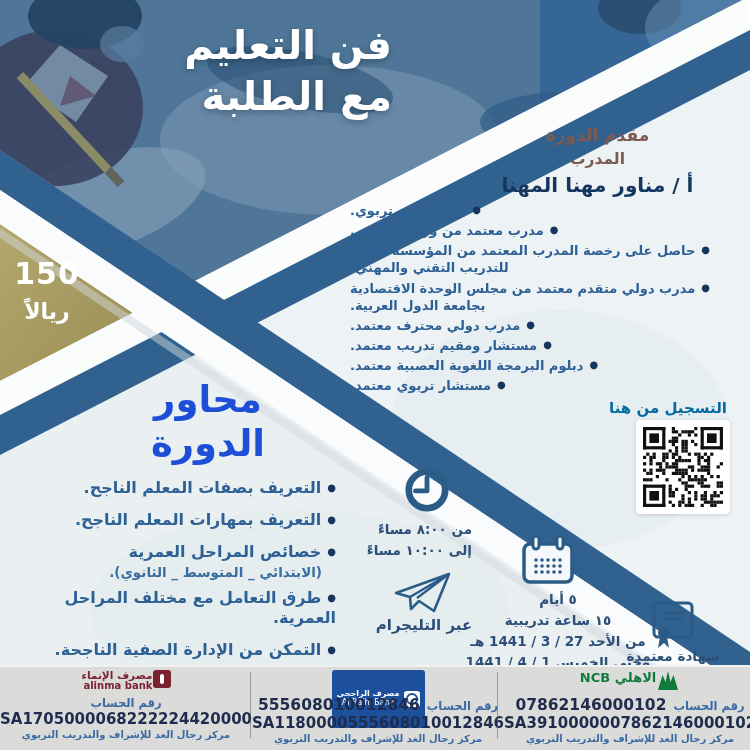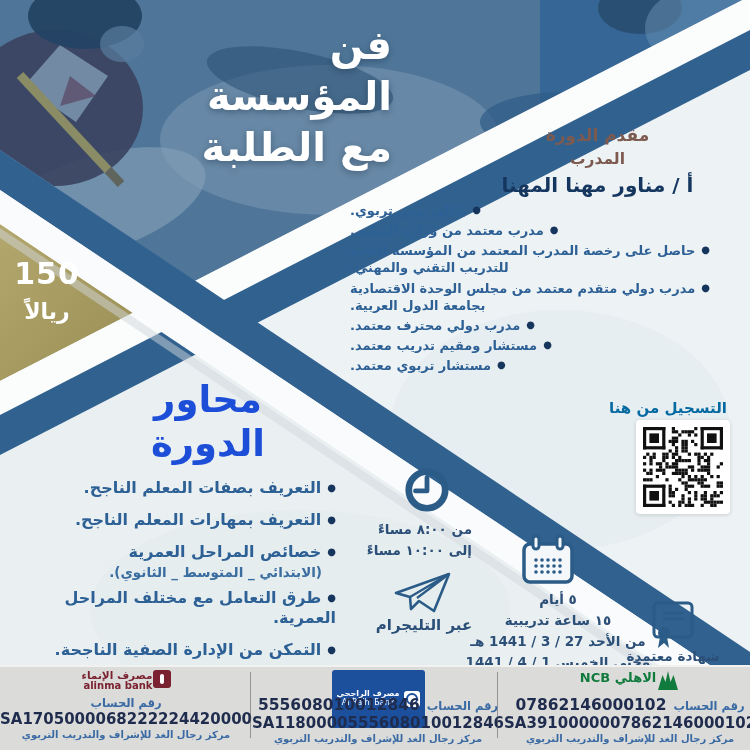--- a/index.html
+++ b/index.html
@@ -122,41 +122,42 @@
 
     <polygon points="0,381 750,-4 750,30 0,415" fill="#fbfcfc"></polygon>
     <polygon points="0,415 750,30 750,70 0,455" fill="#31628f"></polygon>
 
     <polygon points="0,150 750,652 750,692 0,190" fill="#31628f"></polygon>
     <polygon points="0,190 750,692 750,726 0,224" fill="#fafbfc"></polygon>
     <polygon points="0,228 750,730 750,740 0,238" fill="#cfd6da" opacity="0.5"></polygon>
   </svg>
 
   <div class="abs title">
-    <div>فن المؤسسة</div>
+    <div>فن التعليم</div>
     <div>مع الطلبة</div>
   </div>
 
   <div class="abs price">
     <div class="amount">150</div>
     <div class="cur">ريالاً</div>
   </div>
 
   <div class="abs presenter-head">
     <div class="sec">مقدم الدورة</div>
     <div class="role">المدرب</div>
     <div class="name">أ / مناور مهنا المهنا</div>
   </div>
   <ul class="abs qual">
     <li>بكالوريوس تربوي.</li>
     <li>مدرب معتمد من وزارة التعليم.</li>
     <li>حاصل على رخصة المدرب المعتمد من المؤسسة العامة للتدريب التقني والمهني.</li>
     <li>مدرب دولي متقدم معتمد من مجلس الوحدة الاقتصادية بجامعة الدول العربية.</li>
     <li>مدرب دولي محترف معتمد.</li>
     <li>مستشار ومقيم تدريب معتمد.</li>
+    <li>دبلوم البرمجة اللغوية العصبية معتمد.</li>
     <li>مستشار تربوي معتمد.</li>
   </ul>
 
   <div class="abs reg-label">التسجيل من هنا</div>
   <div class="abs qr-box">
     <svg width="80" height="80" viewBox="0 0 25 25">
       <g id="qrmods" fill="#111111">
           <rect x="0" y="0" width="7" height="1"></rect>
           <rect x="0" y="6" width="7" height="1"></rect>
           <rect x="0" y="0" width="1" height="7"></rect>

